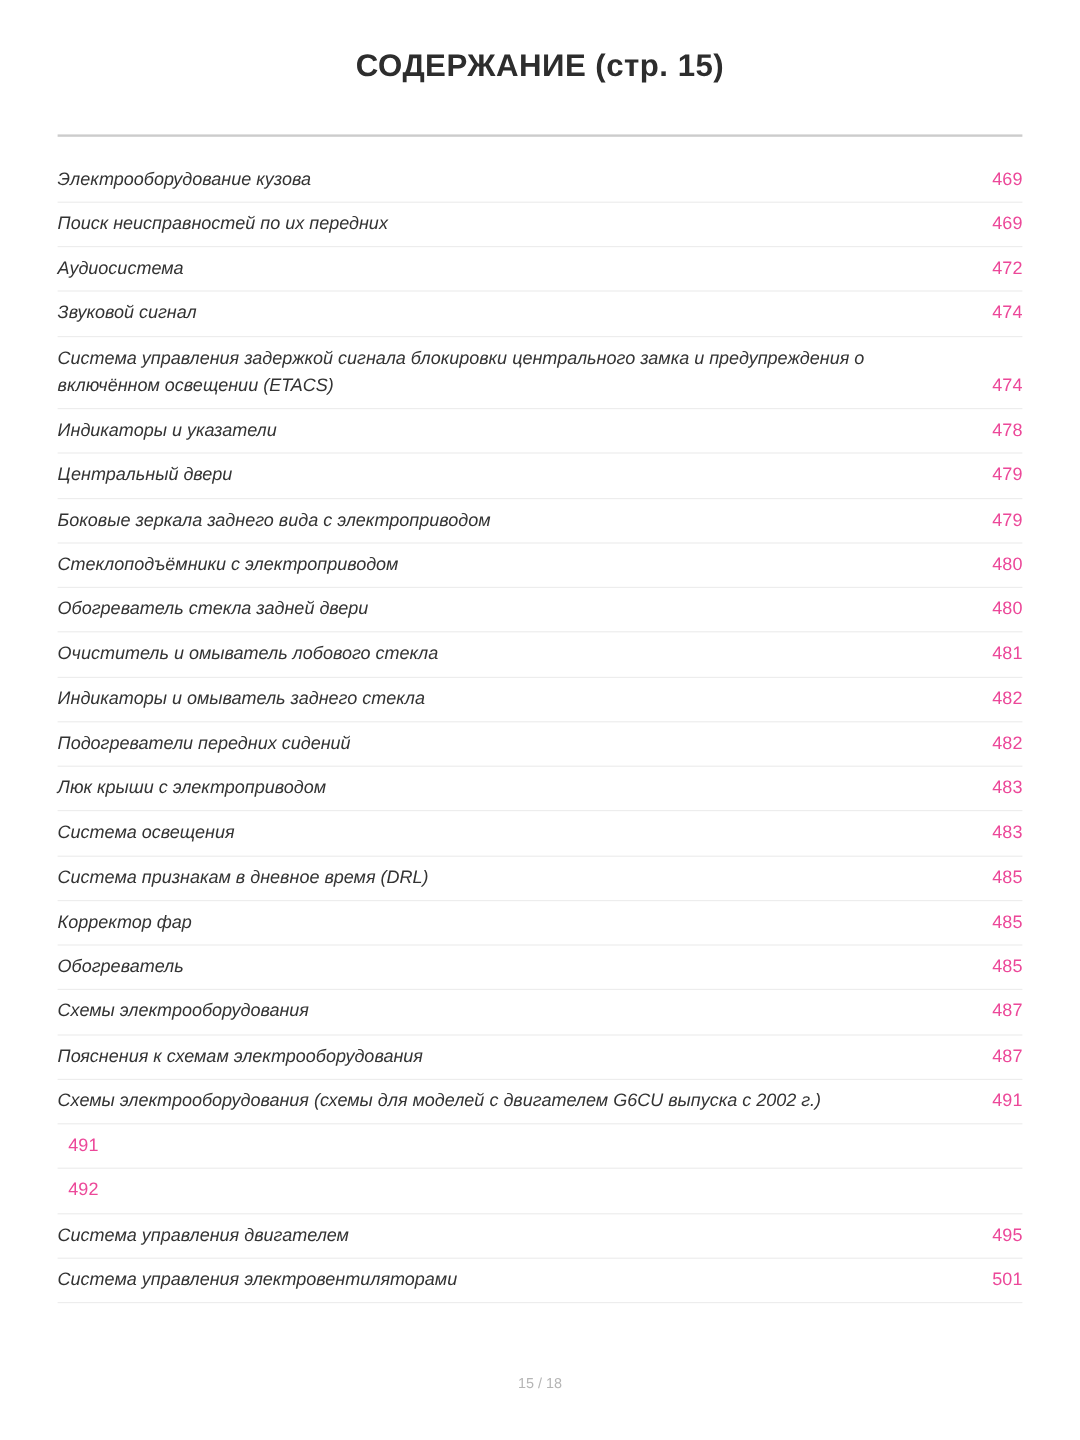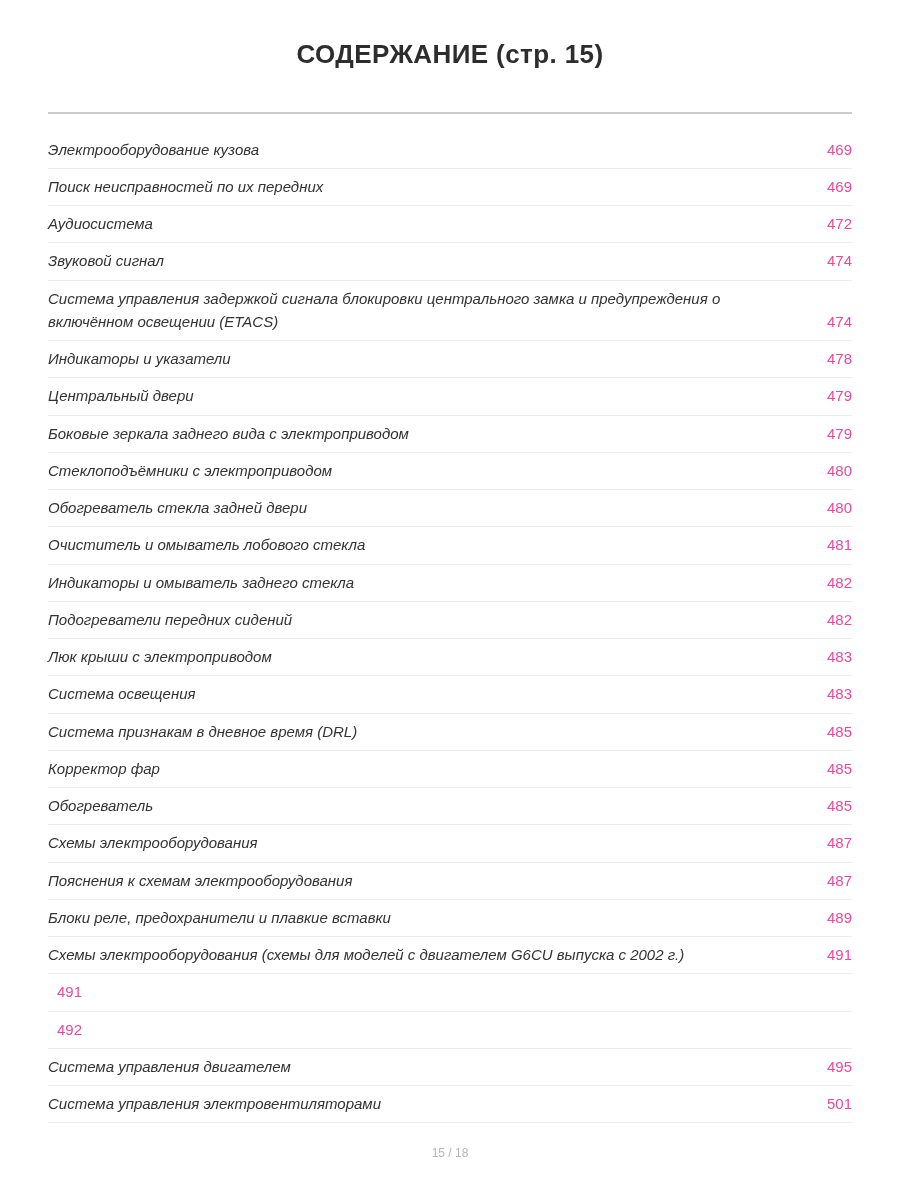--- a/index.html
+++ b/index.html
@@ -167,24 +167,20 @@
       </div>
       <div class="toc-row">
         <span class="toc-title">Схемы электрооборудования</span>
         <span class="toc-page">487</span>
       </div>
       <div class="toc-row">
         <span class="toc-title">Пояснения к схемам электрооборудования</span>
         <span class="toc-page">487</span>
       </div>
       <div class="toc-row">
-        <span class="toc-title">Блоки реле, предохранители и плавкие вставки</span>
-        <span class="toc-page">489</span>
-      </div>
-      <div class="toc-row">
         <span class="toc-title">Схемы электрооборудования (схемы для моделей с двигателем G6CU выпуска с 2002 г.)</span>
         <span class="toc-page">491</span>
       </div>
       <div class="toc-row">
         <span class="toc-page">491</span>
       </div>
       <div class="toc-row">
         <span class="toc-page">492</span>
       </div>
       <div class="toc-row">

